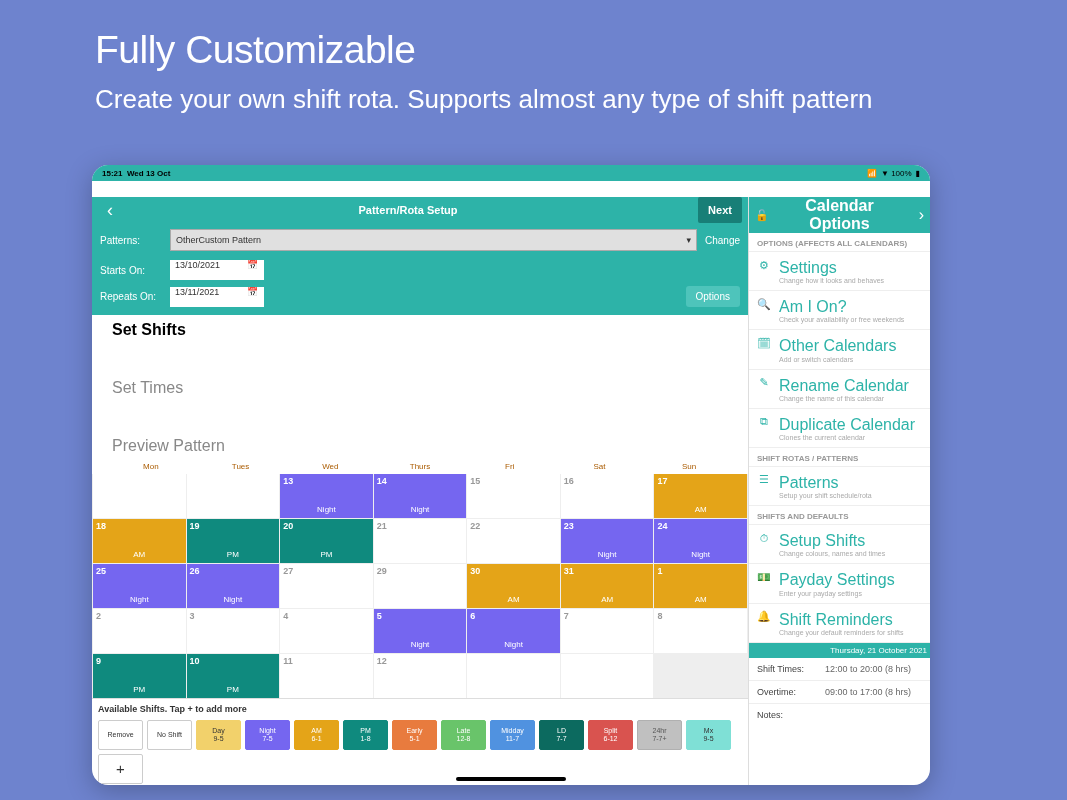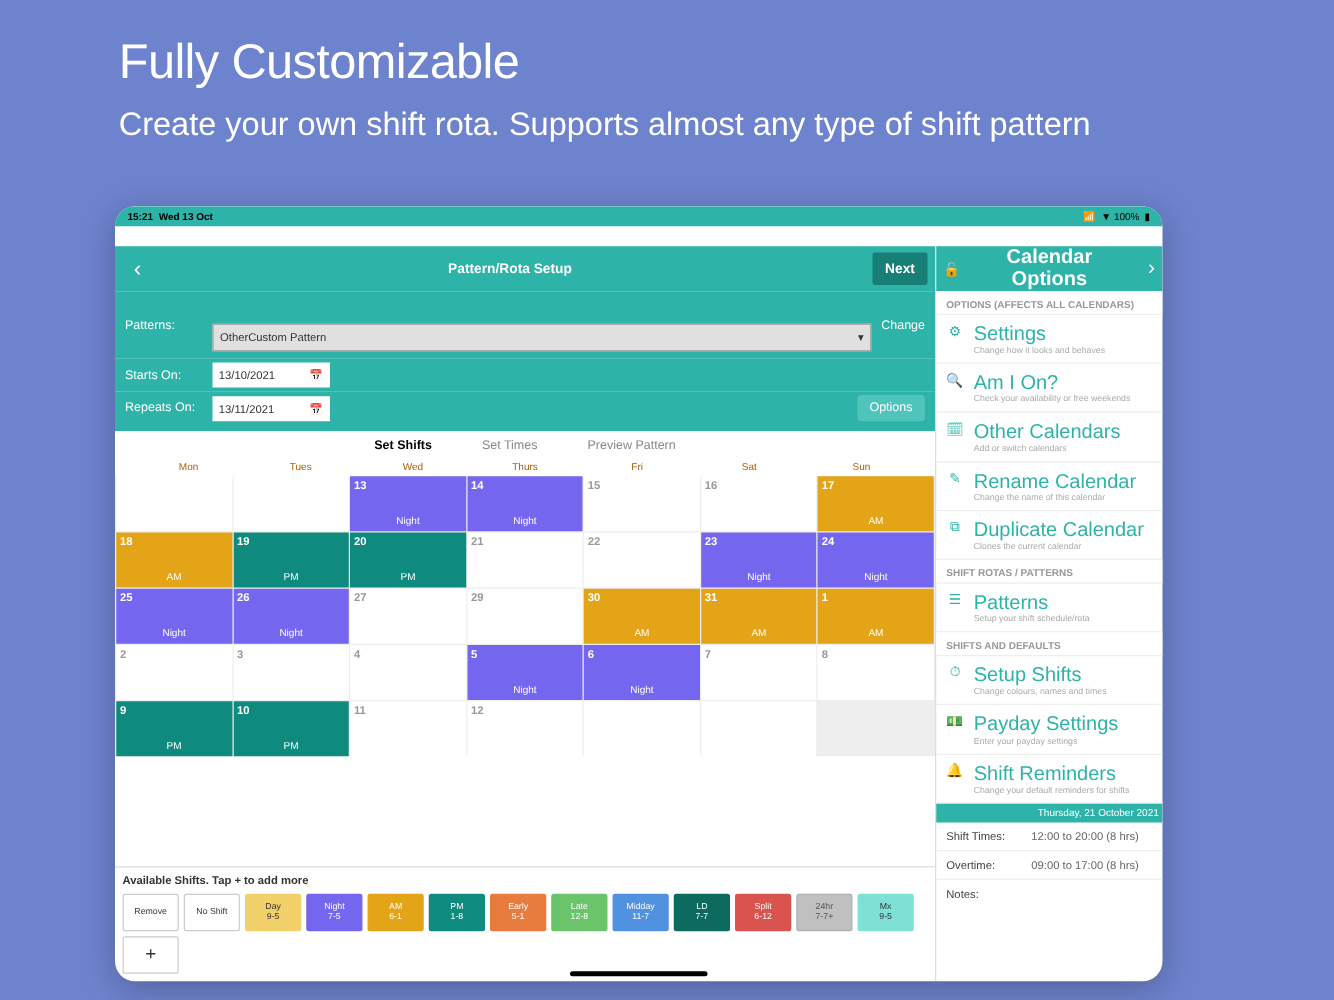--- a/index.html
+++ b/index.html
@@ -24,29 +24,29 @@
 .header-title { flex: 1; text-align: center; font-weight: 600; font-size: 11px; }
 .next-btn { margin-left: 4px; width: 44px; text-align: center; background: #187f77; line-height: 26px; border-radius: 2px; font-size: 11px; font-weight: 600; }
 
 .header-r { background: #2db3a8; height: 36px; display: flex; align-items: center; color: #fff; padding: 0 6px; }
 .lock { width: 18px; font-size: 11px; }
 .header-r-title { flex: 1; text-align: center; font-weight: 600; font-size: 16px; }
 .fwd-btn { width: 18px; text-align: right; font-size: 16px; font-weight: 300; }
 
 .patterns-row { background: #2db3a8; display: flex; align-items: center; gap: 8px; padding: 6px 8px; }
 .patterns-label { color: #fff; font-size: 10px; width: 62px; }
-.patterns-select { flex: 1; height: 22px; background: #e0e0e0; border: 1px solid #aaa; font-size: 9px; padding: 0 5px; display: flex; align-items: center; justify-content: space-between; color: #333; margin-top: 20px; }
+.patterns-select { flex: 1; height: 22px; background: #e0e0e0; border: 1px solid #aaa; font-size: 9px; padding: 0 5px; display: flex; align-items: center; justify-content: space-between; color: #333; }
 .change-link { color: #fff; font-size: 10px; }
 
 .dates-row { background: #2db3a8; display: flex; align-items: center; padding: 3px 8px; gap: 8px; }
 .date-label { color: #fff; font-size: 10px; width: 62px; }
-.date-input { width: 94px; height: 20px; background: #fff; font-size: 9px; display: flex; align-items: center; padding: 0 5px; color: #333; justify-content: space-between; }
+.date-input { width: 94px; height: 20px; background: #fff; font-size: 9px; display: flex; align-items: flex-start; padding: 0 5px; color: #333; justify-content: space-between; }
 .options-btn { margin-left: auto; background: #4ec4bb; color: #fff; font-size: 10px; padding: 5px 10px; border-radius: 3px; }
 
-.tabs-row { background: #fff; display: flex; gap: 40px; padding: 6px 20px 4px; font-size: 10px; color: #888; justify-content: center; }
+.tabs-row { background: #fff; display: flex; gap: 40px; padding: 6px 20px 4px; font-size: 16px; color: #888; justify-content: center; flex-direction: column; }
 .tab-active { color: #000; font-weight: 600; }
 
 .days-header { display: grid; grid-template-columns: repeat(7, 1fr); font-size: 8px; color: #aa5b00; text-align: center; padding: 3px 14px; }
 
 .cal-grid { display: grid; grid-template-columns: repeat(7, 1fr); grid-auto-rows: 44px; gap: 1px; background: #eee; padding: 0 1px; }
 .cell { background: #fff; position: relative; display: flex; flex-direction: column; justify-content: flex-end; align-items: center; font-size: 8px; color: #fff; }
 .cell .num { position: absolute; top: 2px; left: 3px; font-size: 9px; font-weight: 600; }
 .cell .lab { padding-bottom: 4px; font-size: 8px; }
 .empty .num { color: #bbb; }
 .wht .num { color: #999; }

